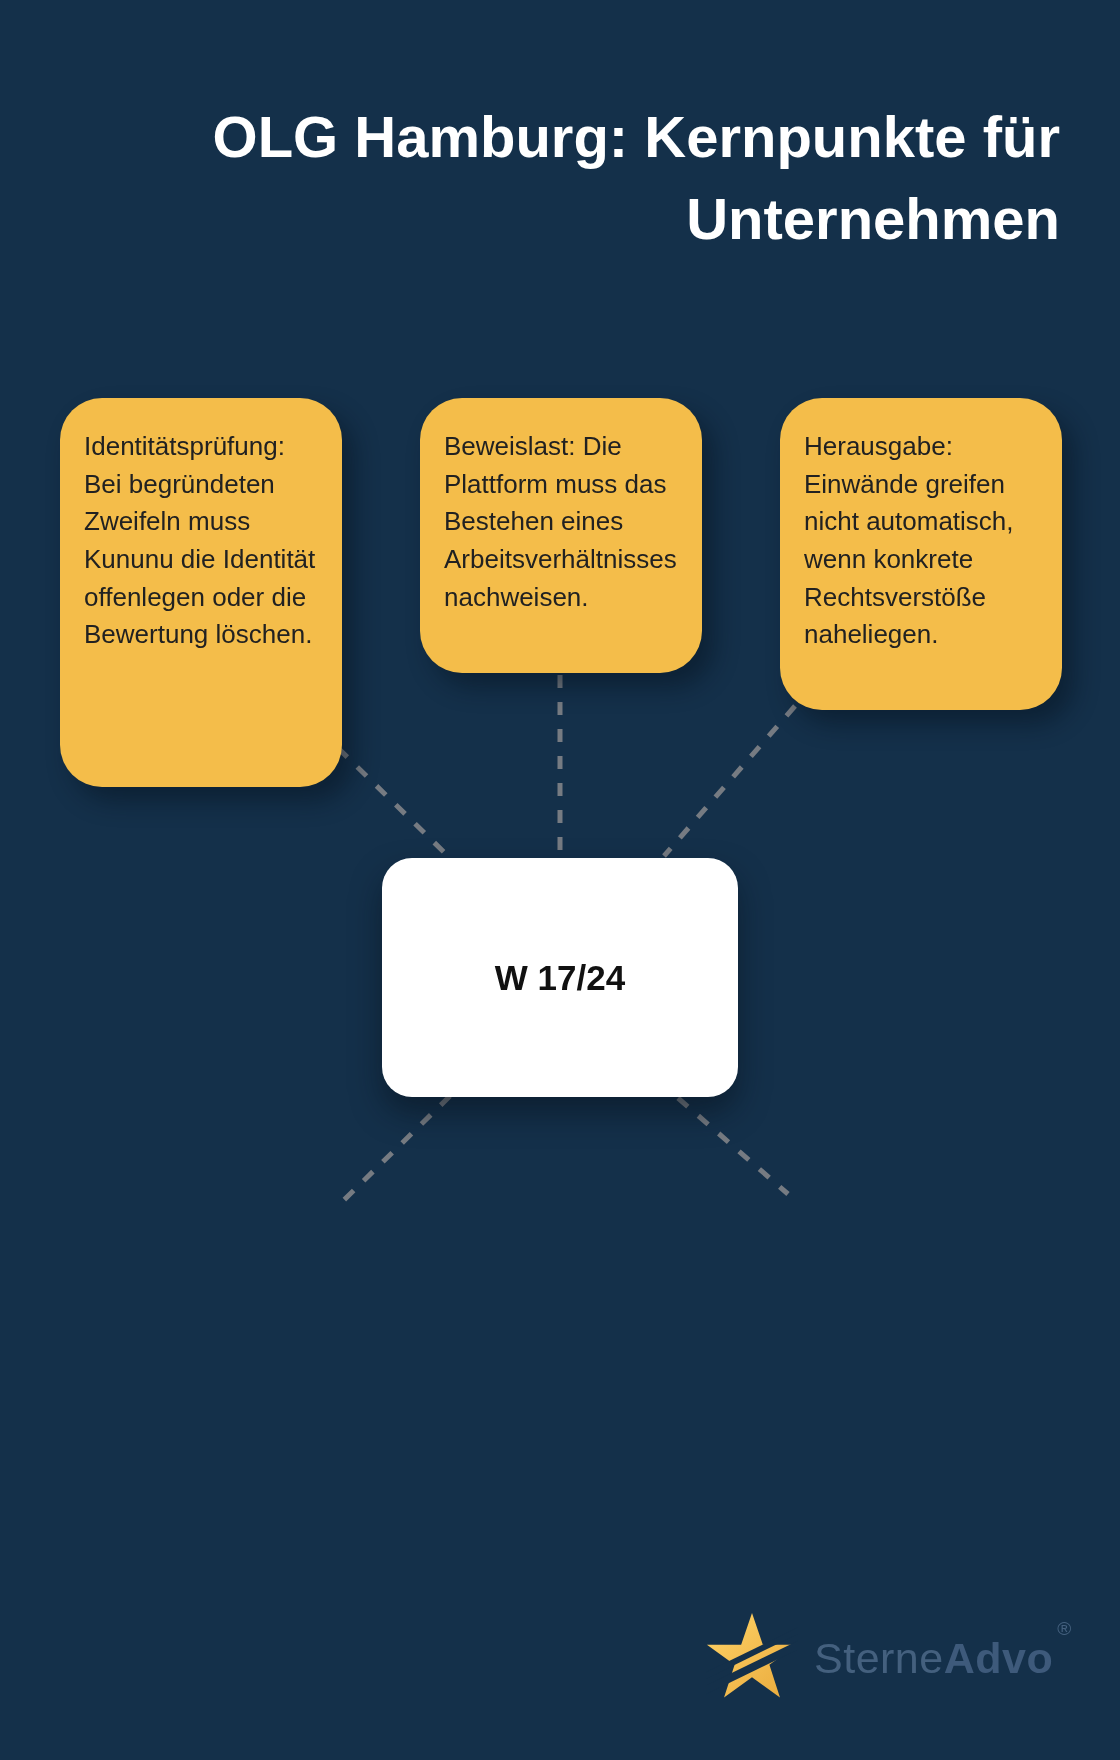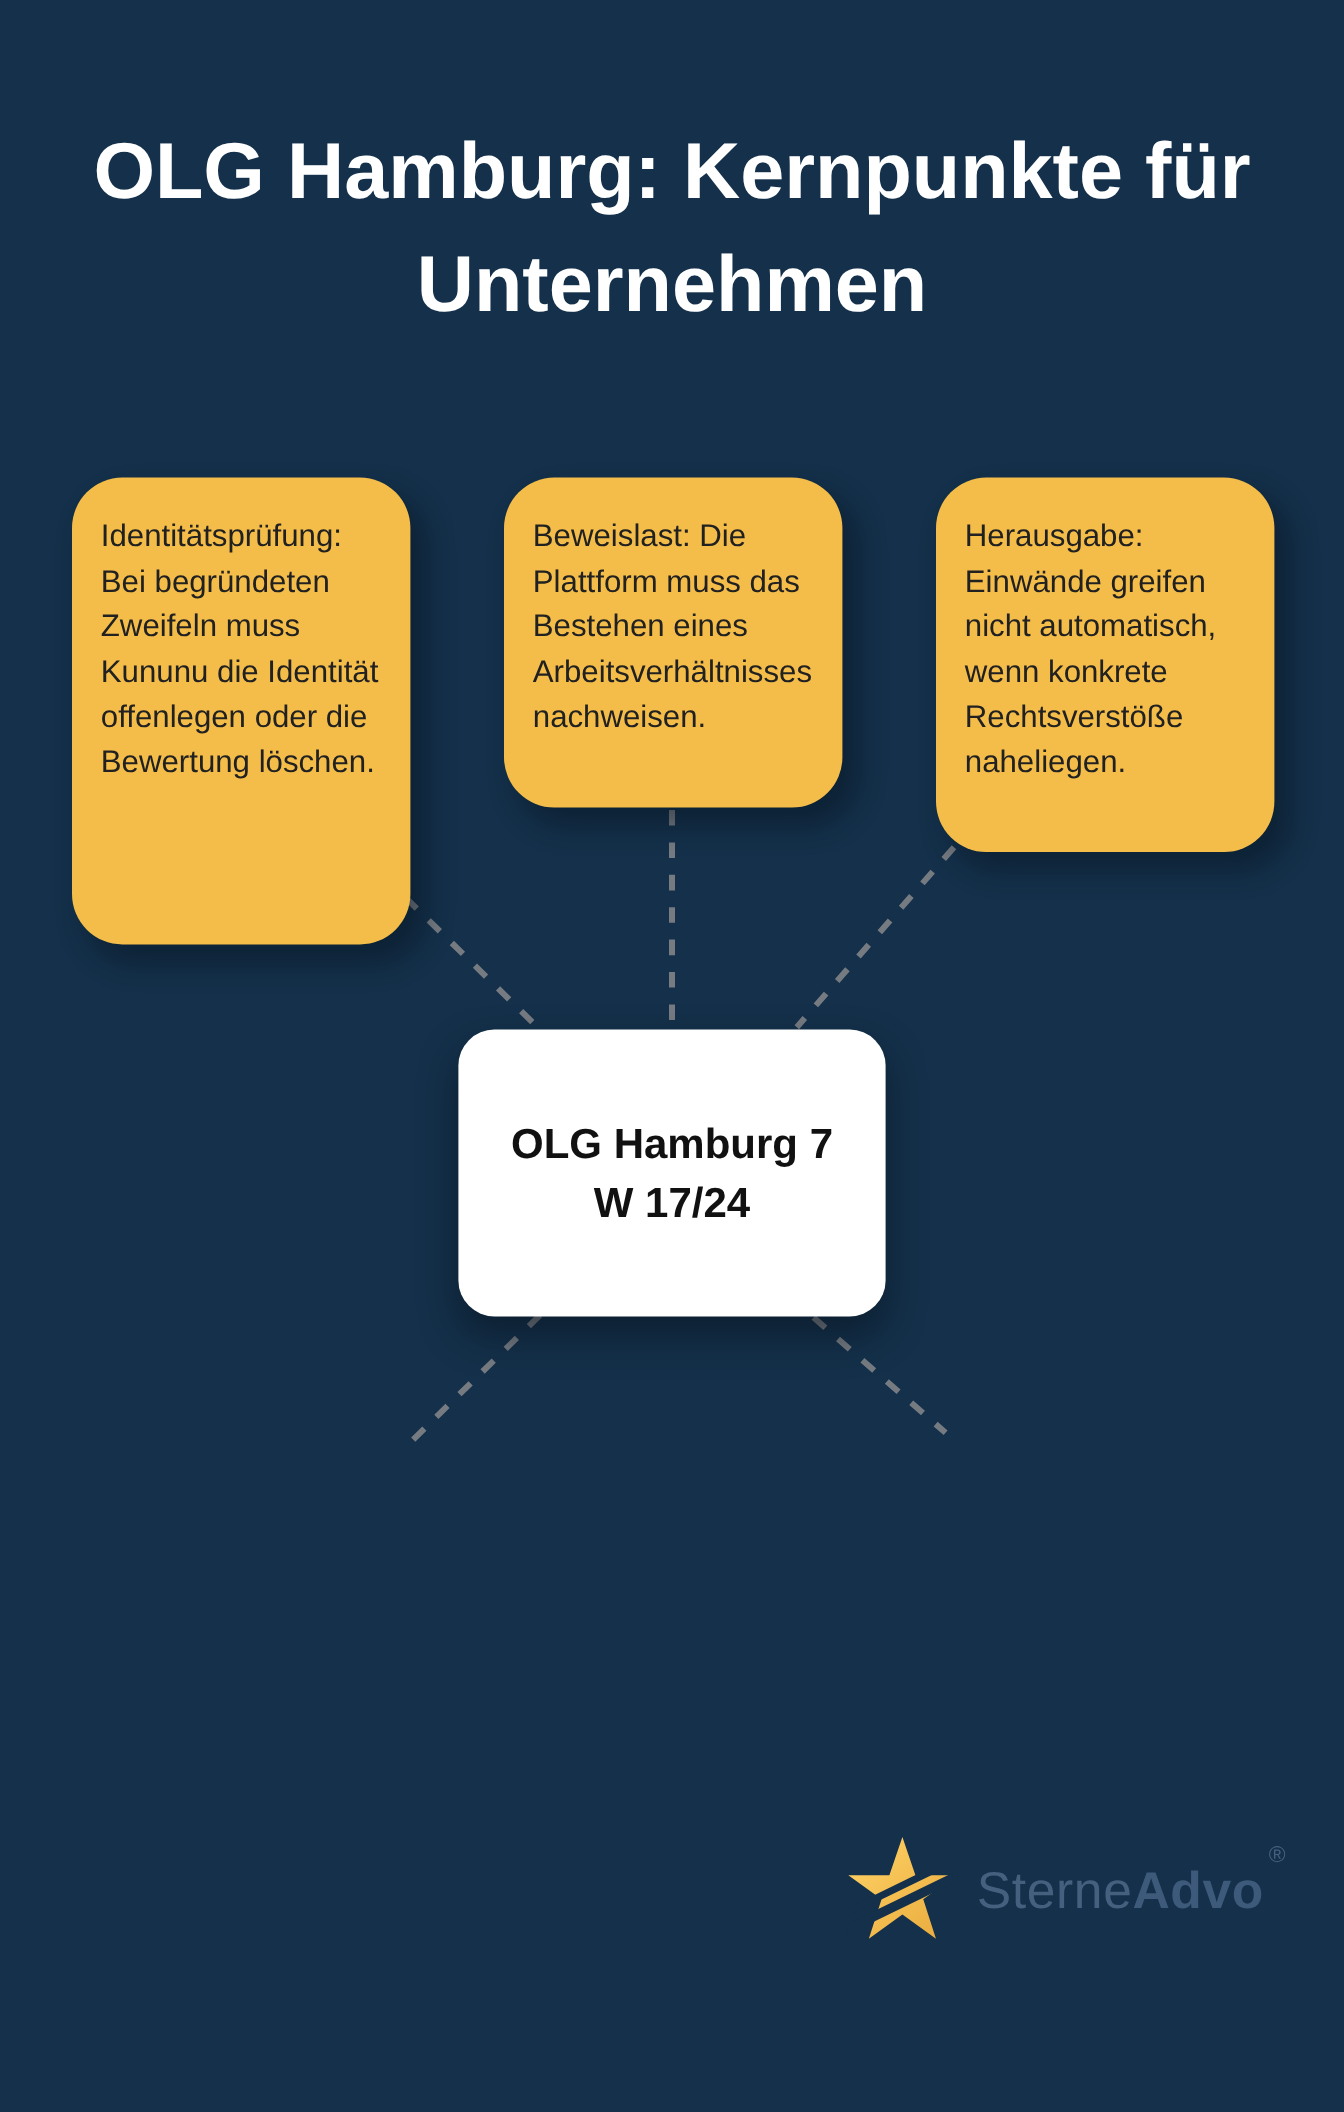--- a/index.html
+++ b/index.html
@@ -4,22 +4,22 @@
 <style>
   * { margin:0; padding:0; box-sizing:border-box; }
   html,body { background:#0d2236; }
   .canvas{
     position:relative; width:1120px; height:1760px;
     background:#14304A; overflow:hidden;
     font-family:"Liberation Sans", sans-serif;
   }
   .title{
     position:absolute; top:96px; left:60px; width:1000px;
-    text-align:center; color:#FFFFFF;
-    font-size:66px; font-weight:700; line-height:1.42;
+    text-align:right; color:#FFFFFF;
+    font-size:58px; font-weight:700; line-height:1.42;
   }
   .connectors{ position:absolute; left:0; top:0; width:1120px; height:1760px; }
   .node{
     position:absolute; width:282px;
     background:#F4BD4A; border-radius:42px;
     padding:30px 24px;
     color:#212121; font-size:26px; line-height:1.45;
     box-shadow:12px 14px 24px rgba(5,15,26,0.45);
     hyphens:manual;
   }
@@ -30,21 +30,21 @@
   .node--br{ left:780px; top:1170px; min-height:310px; }
   .center-node{
     position:absolute; left:382px; top:858px; width:356px; height:239px;
     background:#FFFFFF; border-radius:30px;
     display:flex; flex-direction:column; align-items:center; justify-content:center;
     color:#111111; font-size:35px; font-weight:700; line-height:1.4;
     text-align:center;
     box-shadow:0 16px 30px rgba(5,15,26,0.5);
   }
   .logo{
-    position:absolute; left:706px; top:1530px;
+    position:absolute; left:706px; top:1612px;
     display:flex; align-items:center;
   }
   .logo-star{ width:92px; height:92px; }
   .logo-text{ margin-left:16px; font-size:43px; letter-spacing:0.5px; white-space:nowrap; }
   .logo-text .light{ font-weight:400; color:#44607E; }
   .logo-text .bold{ font-weight:700; color:#3E5A7B; }
   .logo-reg{
     font-size:19px; font-weight:400; color:#44607E;
     vertical-align:top; position:relative; top:-16px; margin-left:4px;
   }
@@ -72,21 +72,20 @@
 
   <div class="node node--tm">
     <span>Beweislast: Die Plattform muss das Bestehen eines Arbeitsver­hältnisses nachweisen.</span>
   </div>
 
   <div class="node node--tr">
     <span>Herausgabe: Einwände greifen nicht automatisch, wenn konkrete Rechtsverstöße naheliegen.</span>
   </div>
 
   <div class="center-node">
-    <span>OLG Hamburg 7</span>
     <span>W 17/24</span>
   </div>
 
 
 
   <div class="logo">
     <svg class="logo-star" viewBox="0 0 100 100" xmlns="http://www.w3.org/2000/svg" aria-hidden="true">
       <defs>
         <linearGradient id="goldGrad" x1="0" y1="0" x2="1" y2="1">
           <stop offset="0" stop-color="#FFD468"></stop>

